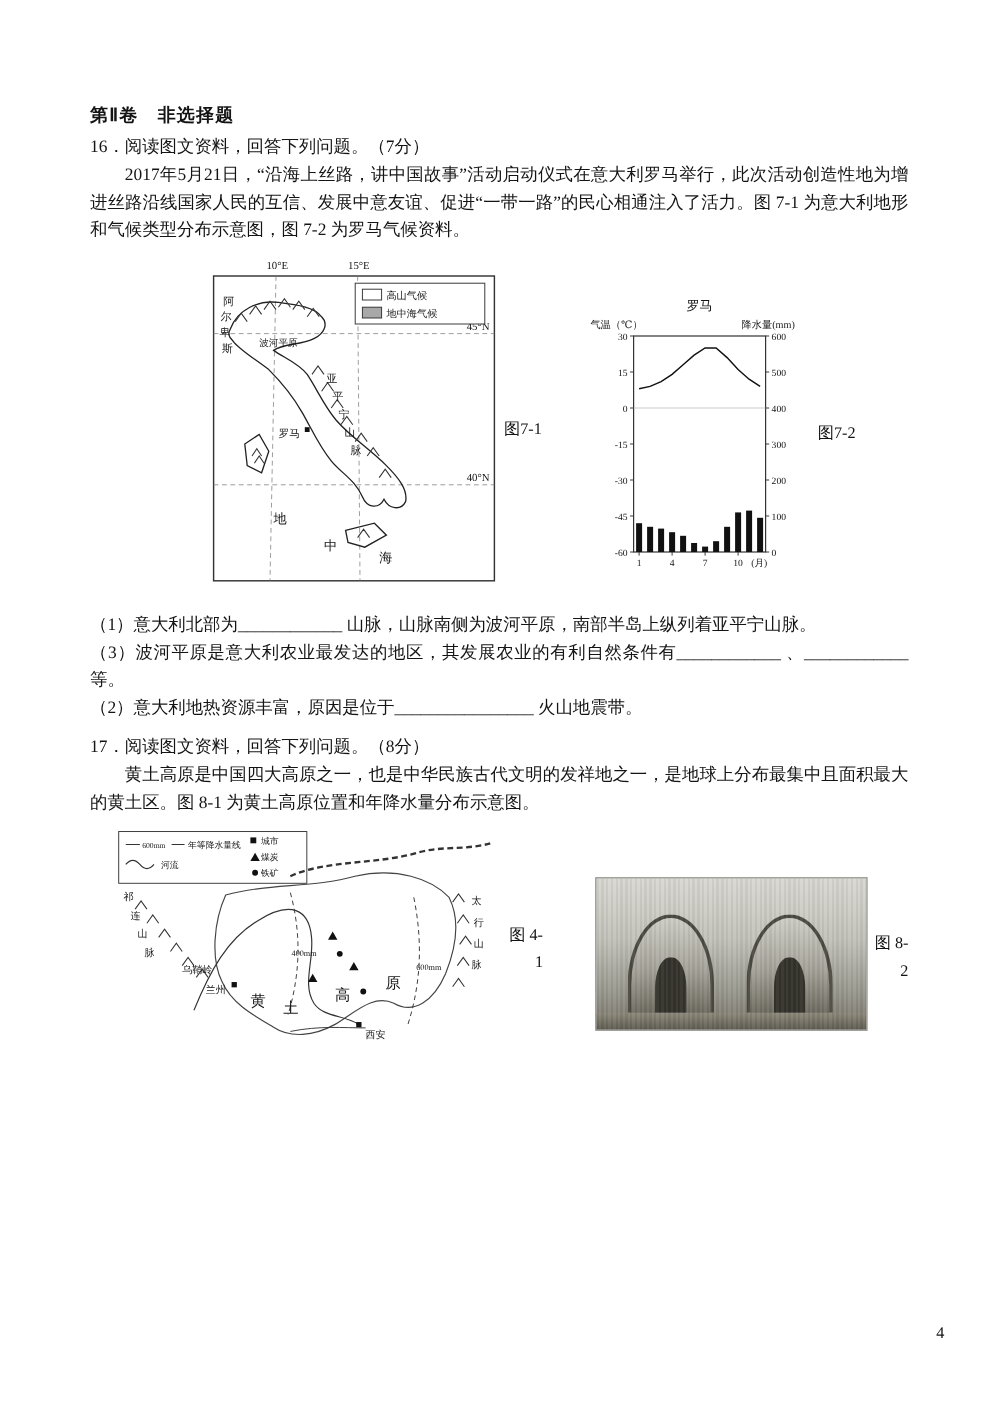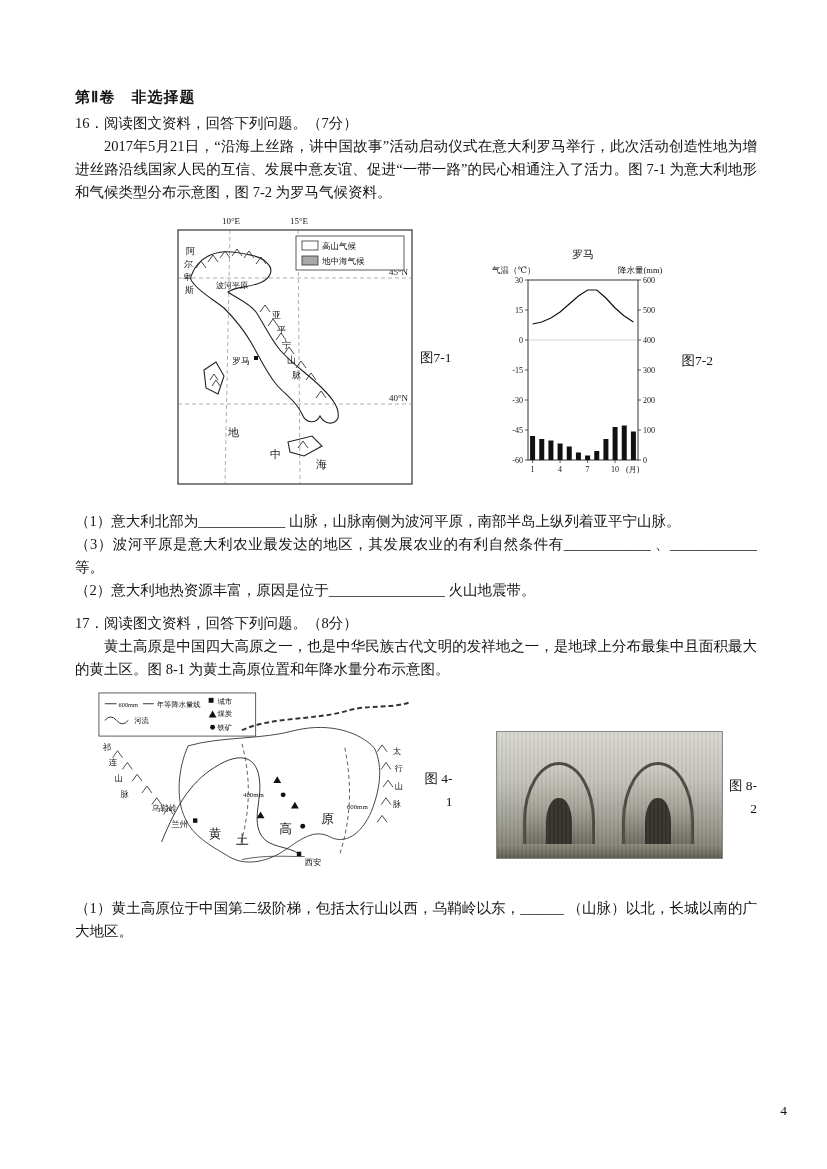--- a/index.html
+++ b/index.html
@@ -267,17 +267,16 @@
             </div>
           <div class="arch arch-right">
               <div class="door"></div>
             </div>
           <div class="ground"></div>
         </div>
         <div class="caption">图 8-2</div>
       </div>
     </div>
 
-    <p class="body">（1）黄土高原位于中国第二级阶梯，包括太行山以西，乌鞘岭以东，______ （山脉）以北，长城以南的广大地区。</p>
   </div>
 
   <div class="pagenum">4</div>
 </div>
 
 </body></html>

